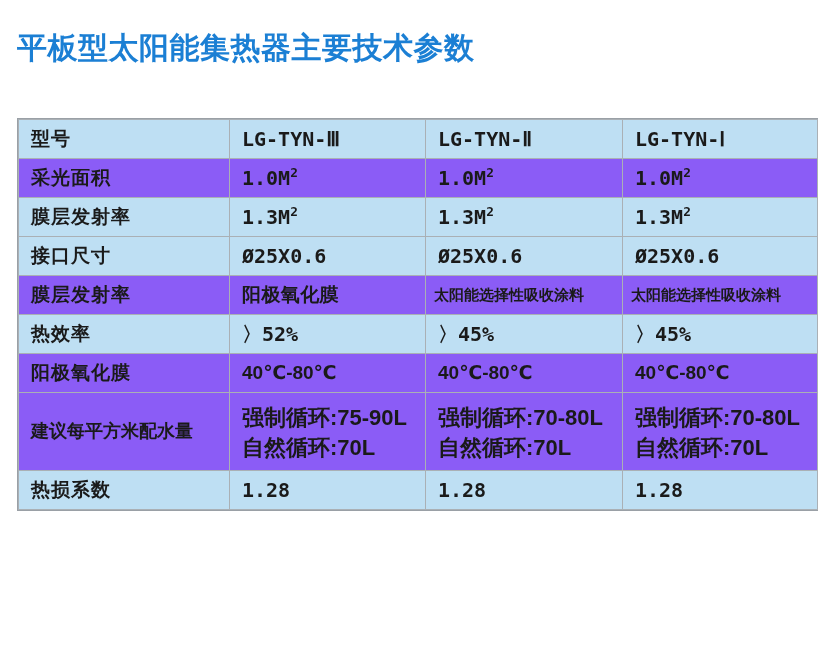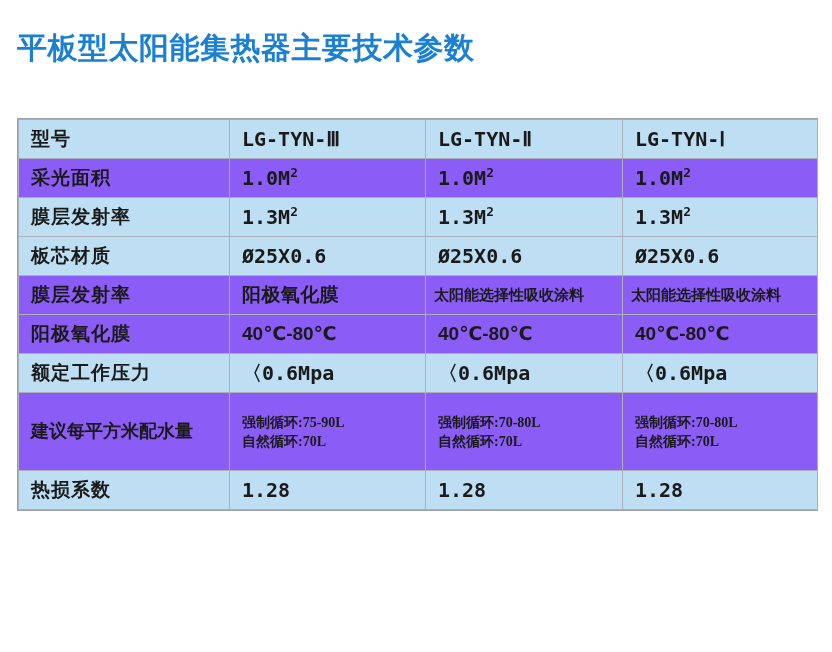--- a/index.html
+++ b/index.html
@@ -110,24 +110,23 @@
     letter-spacing: 0px;
     margin-top: 15px;
   }
   
   tr.tall td {
     height: 78px;
     white-space: normal;
   }
   tr.tall td.value {
     line-height: 1.32;
-    font-size: 14px;
+    font-size: 22px;
     letter-spacing: 0px;
     padding-top: 2px;
-    font-family: Liberation Serif, serif;
   }
   .sup {
     font-size: 0.64em;
     vertical-align: super;
     line-height: 0;
   }
 </style>
 </head>
 <body>
 
@@ -162,49 +161,49 @@
 
         <tr class="odd">
           <td class="label">膜层发射率</td>
           <td class="value mono"><span>1.3M</span><span class="sup">2</span></td>
           <td class="value mono"><span>1.3M</span><span class="sup">2</span></td>
           <td class="value mono"><span>1.3M</span><span class="sup">2</span></td>
         </tr>
 
 
         <tr class="odd">
-          <td class="label">板芯材质</td>
+          <td class="label">接口尺寸</td>
           <td class="value mono">Ø25X0.6</td>
           <td class="value mono">Ø25X0.6</td>
           <td class="value mono">Ø25X0.6</td>
         </tr>
 
         <tr class="even">
           <td class="label">膜层发射率</td>
           <td class="value">阳极氧化膜</td>
           <td class="value small">太阳能选择性吸收涂料</td>
           <td class="value small">太阳能选择性吸收涂料</td>
         </tr>
 
 
 
+        <tr class="odd">
+          <td class="label">热效率</td>
+          <td class="value mono">〉52%</td>
+          <td class="value mono">〉45%</td>
+          <td class="value mono">〉45%</td>
+        </tr>
 
         <tr class="even">
           <td class="label">阳极氧化膜</td>
           <td class="value tight">40℃-80℃</td>
           <td class="value tight">40℃-80℃</td>
           <td class="value tight">40℃-80℃</td>
         </tr>
 
-        <tr class="odd">
-          <td class="label">额定工作压力</td>
-          <td class="value mono">〈0.6Mpa</td>
-          <td class="value mono">〈0.6Mpa</td>
-          <td class="value mono">〈0.6Mpa</td>
-        </tr>
 
         <tr class="even tall">
           <td class="label squeeze">建议每平方米配水量</td>
           <td class="value">
             <div>强制循环:75-90L</div>
             <div>自然循环:70L</div>
           </td>
           <td class="value">
             <div>强制循环:70-80L</div>
             <div>自然循环:70L</div>

